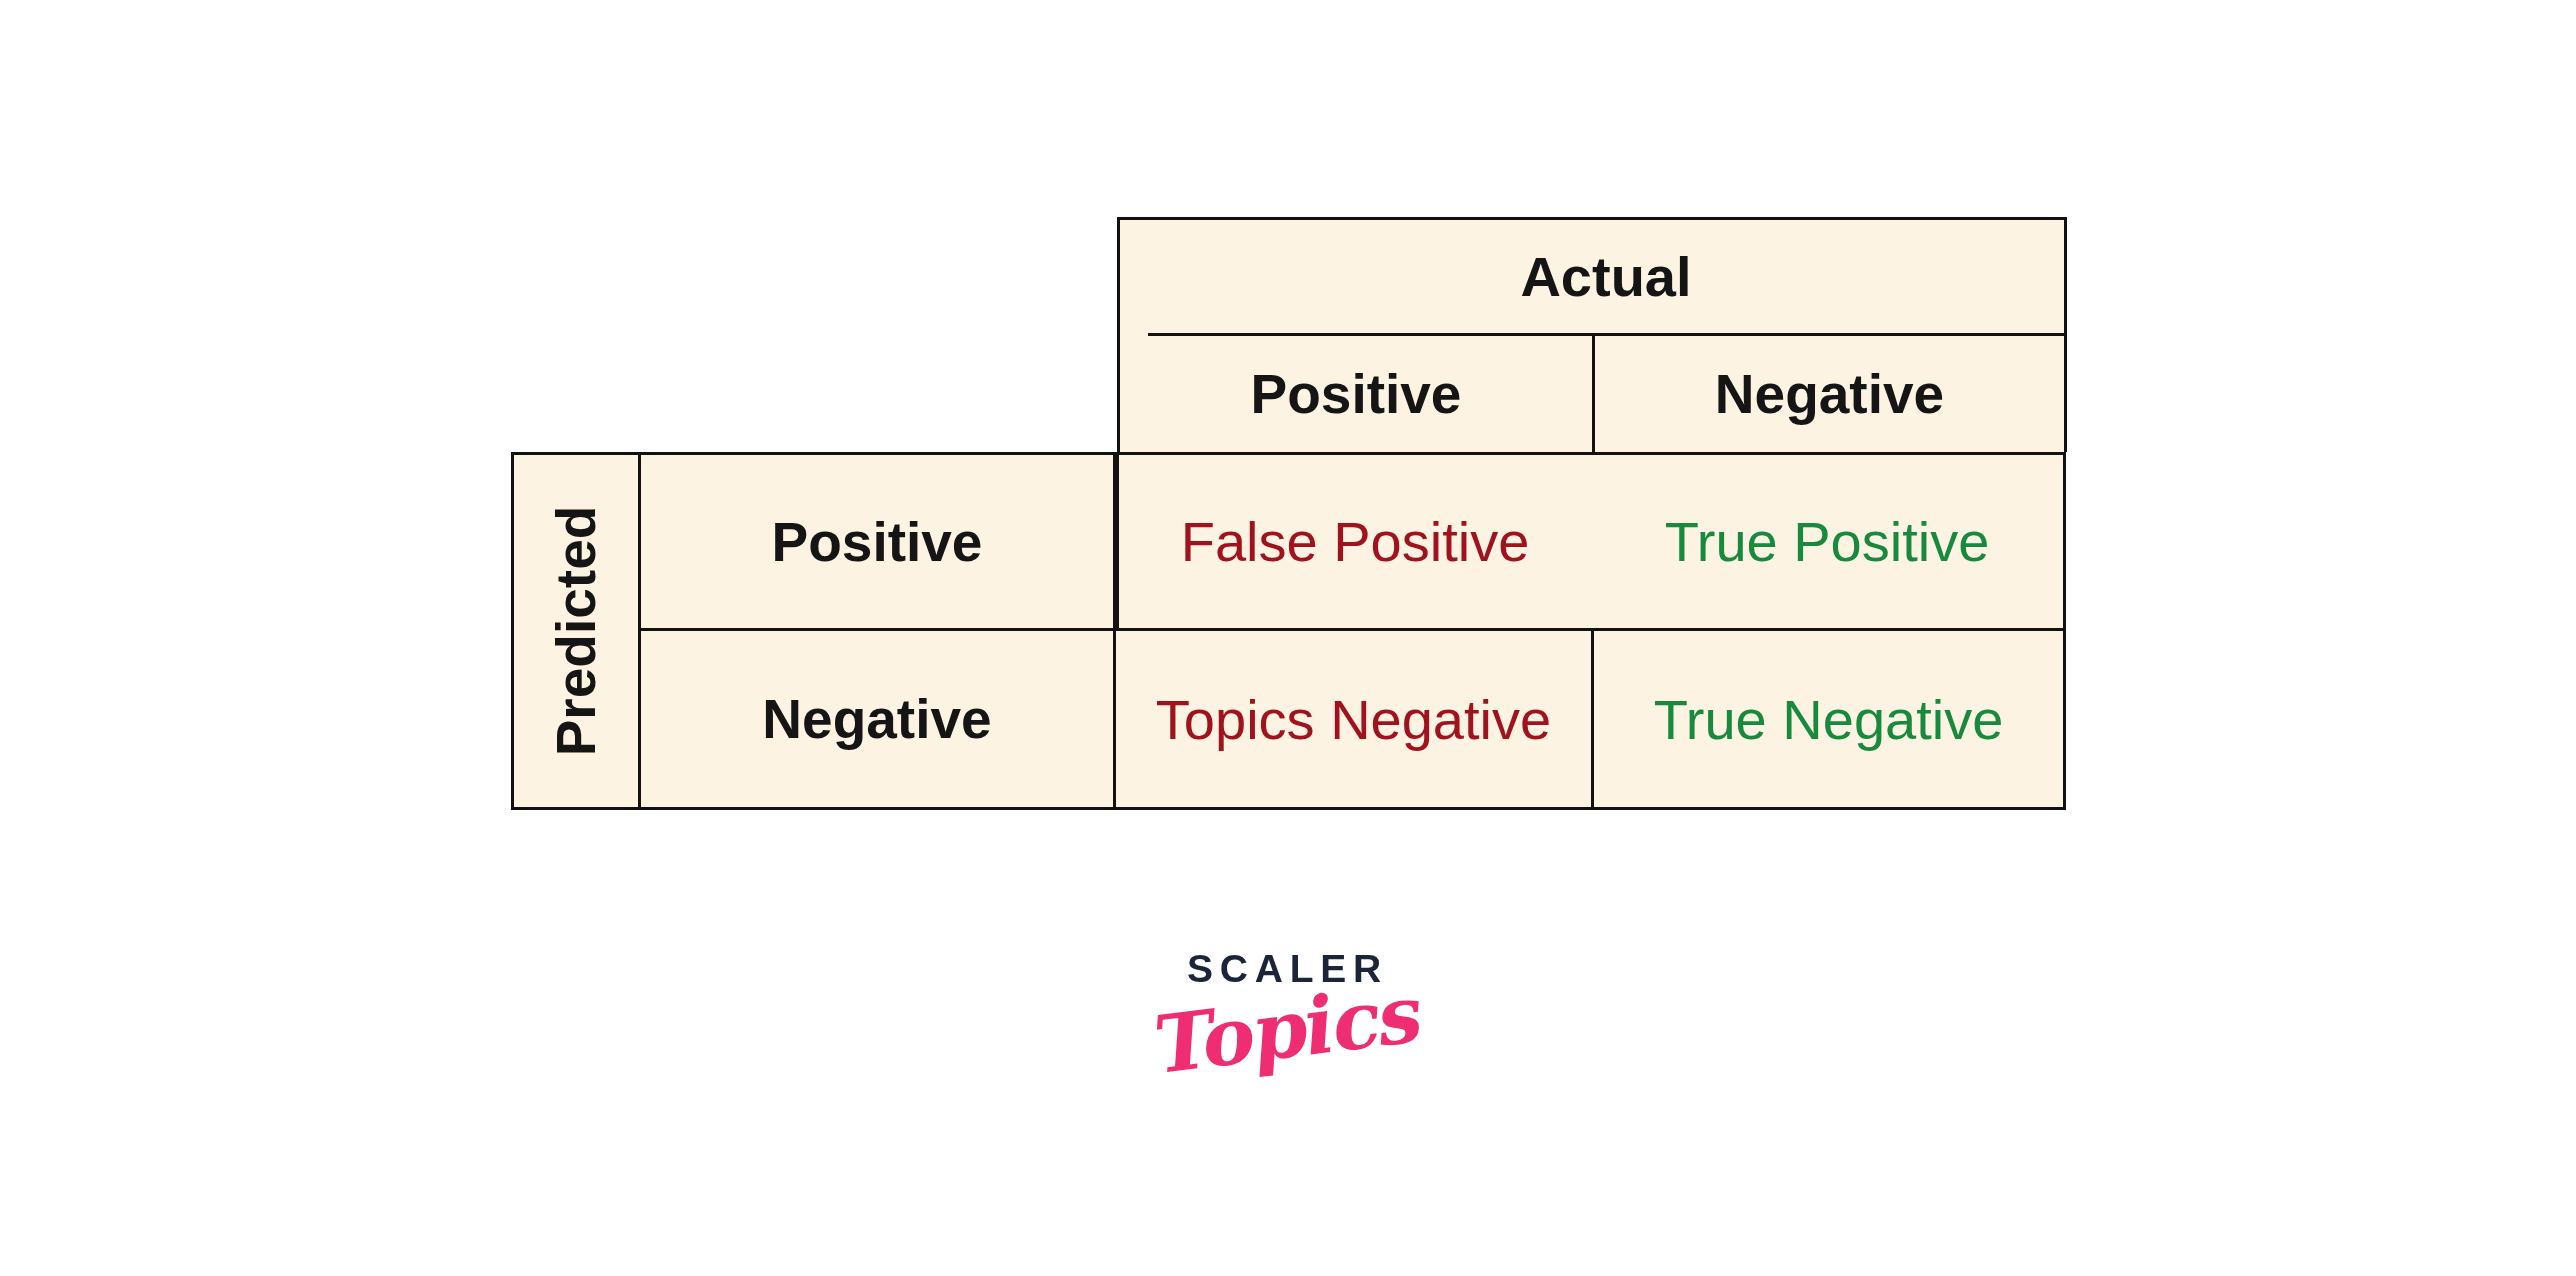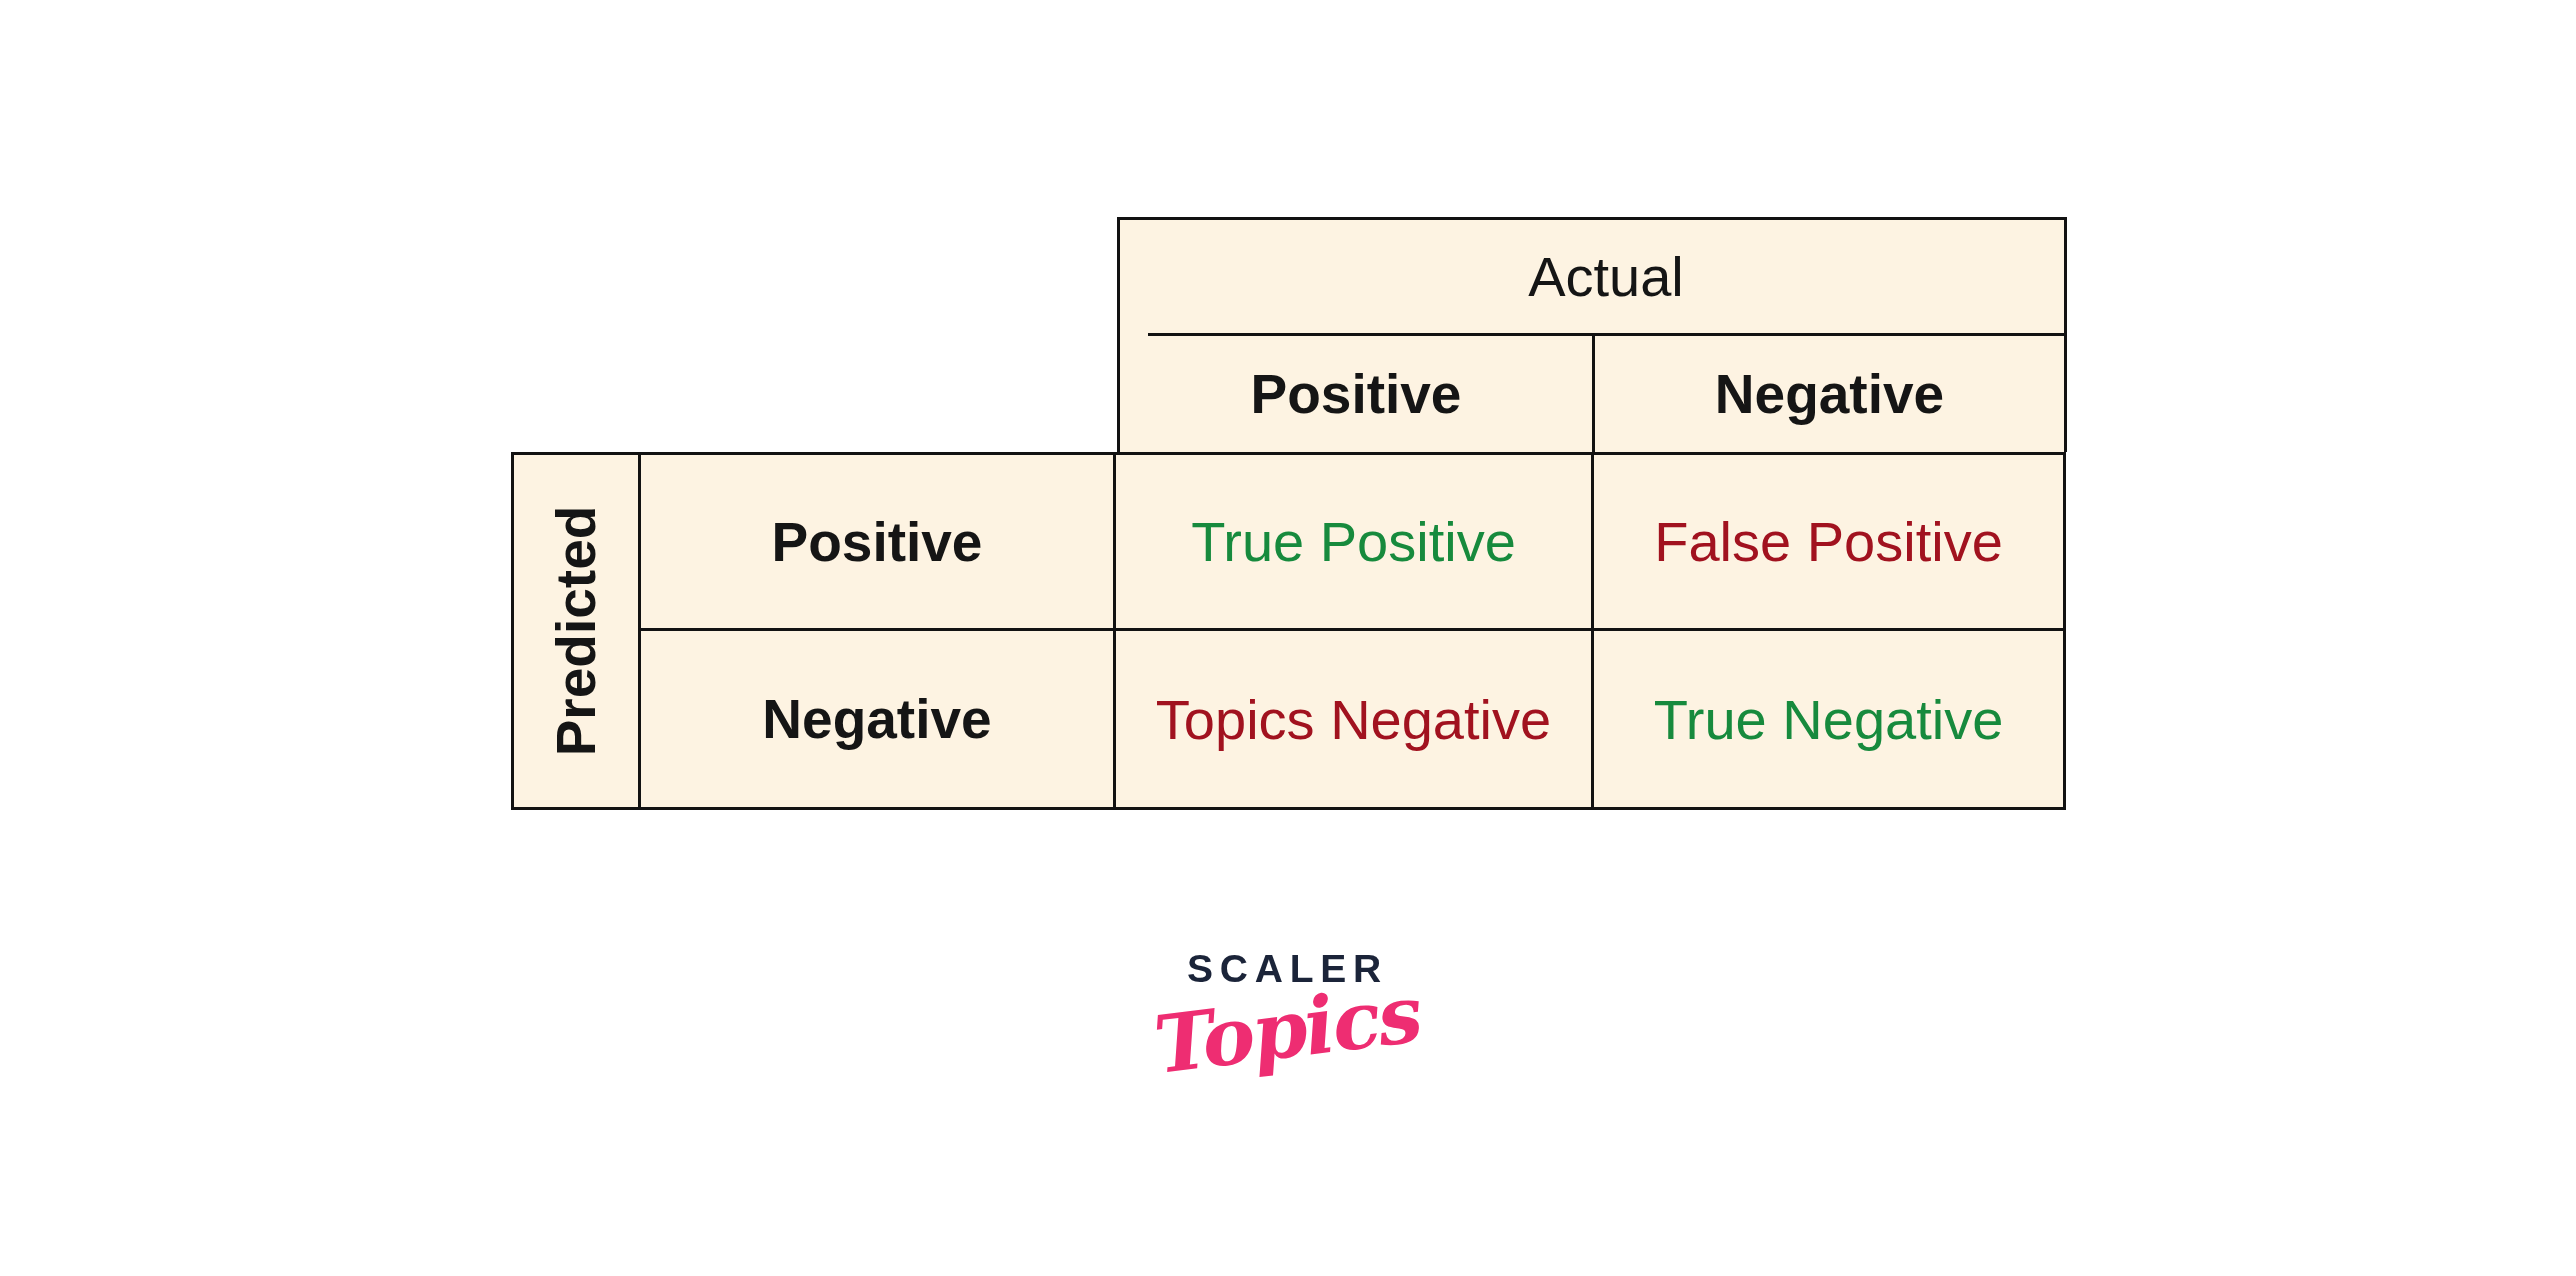--- a/index.html
+++ b/index.html
@@ -23,21 +23,21 @@
     border-bottom: none;
     background: #fdf3e2;
     display: grid;
     grid-template-rows: 116px 1fr;
     grid-template-columns: 1fr 1fr;
   }
   .actual-cell {
     grid-column: 1 / 3;
     border-bottom: 3.8px solid #121212;
     display: flex; align-items: center; justify-content: center;
-    font-size: 56px; font-weight: 400; color: #151515; margin-left: 28px;
+    font-size: 56px; font-weight: 700; color: #151515; margin-left: 28px;
   }
   .col-header {
     display: flex; align-items: center; justify-content: center;
     font-size: 55px; font-weight: 700; color: #151515;
   }
   .col-header.second { border-left: 3.8px solid #121212; }
 
   
   .body-block {
     position: absolute;
@@ -102,22 +102,22 @@
     <div class="col-header">Positive</div>
     <div class="col-header second">Negative</div>
   </div>
 
   <div class="body-block">
     <div class="predicted-cell">
       <span class="rotated">Predicted</span>
     </div>
 
     <div class="row-header row-top">Positive</div>
+    <div class="data-cell row-top col-divider text-false">False Positive</div>
     <div class="data-cell row-top text-true">True Positive</div>
-    <div class="data-cell row-top col-divider text-false">False Positive</div>
 
     <div class="row-header">Negative</div>
     <div class="data-cell text-false">Topics Negative</div>
     <div class="data-cell col-divider text-true">True Negative</div>
   </div>
 
   <div class="logo">
     <div class="logo-brand">SCALER</div>
     <div class="logo-wordmark">Topics</div>
   </div>

